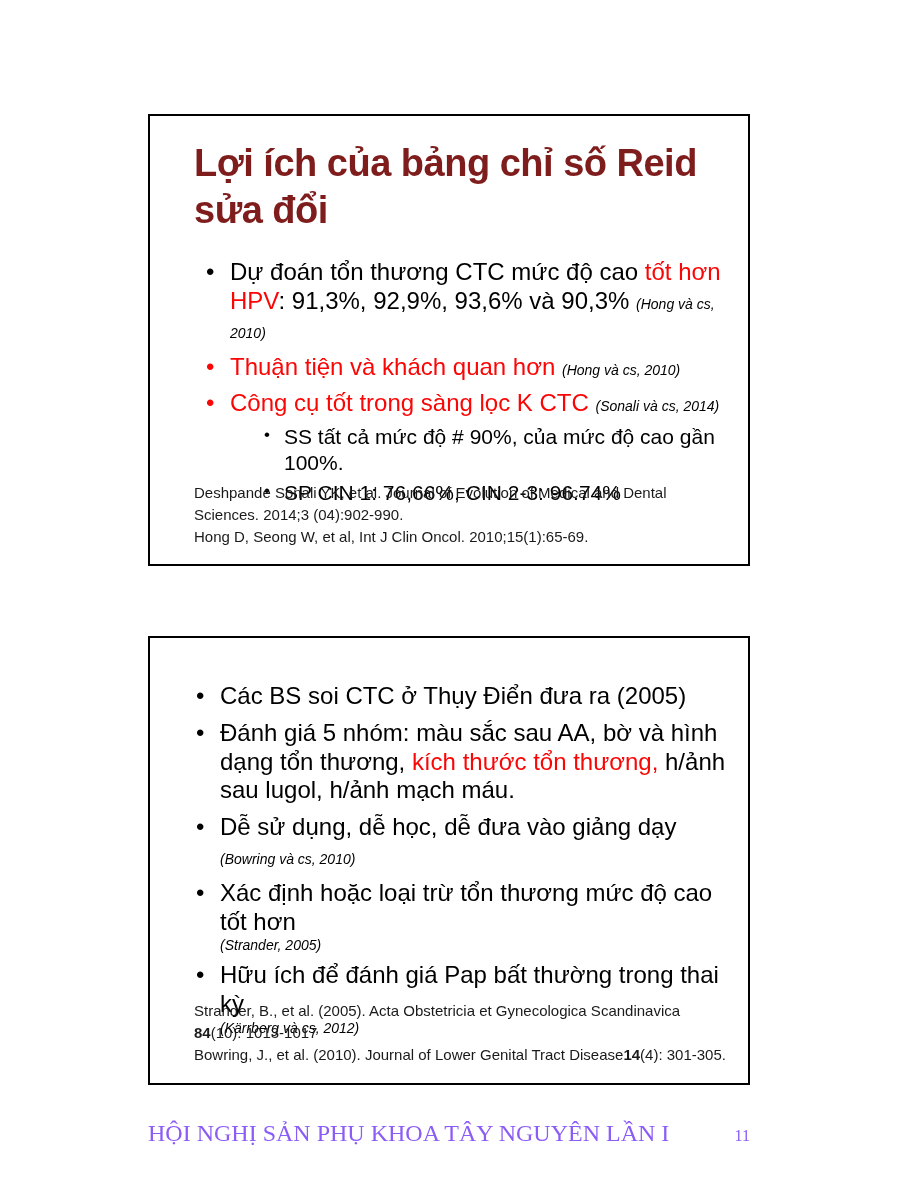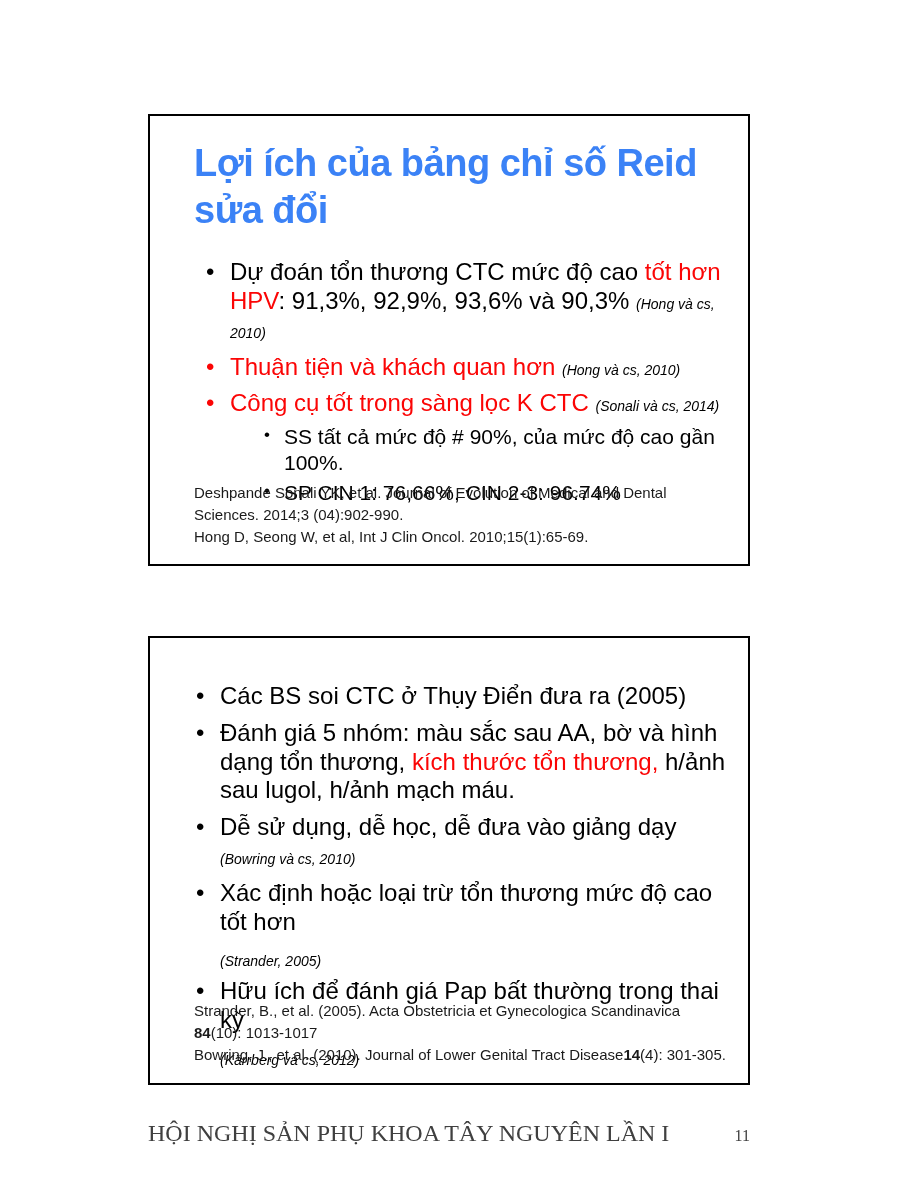--- a/index.html
+++ b/index.html
@@ -14,21 +14,21 @@
     position:absolute;
     left:148px;
     width:602px;
     background:#fff;
     border:2px solid #000;
   }
   #slide1 { top:114px; height:452px; }
   #slide2 { top:636px; height:449px; }
 
   .slide-title {
-    color:#3b82f6;
+    color:#7f1d1d;
     font-weight:bold;
     font-size:38px;
     line-height:1.24;
     margin:24px 40px 0 44px;
     letter-spacing:-0.5px;
   }
   #slide2 .slide-title { margin-top:44px; }
 
   .bullets {
     margin:24px 18px 0 54px;
@@ -47,21 +47,21 @@
     font-style:italic;
     font-weight:normal;
     color:#000;
     letter-spacing:0;
   }
   .cite-line {
     font-size:14px;
     font-style:italic;
     line-height:1.15;
     color:#000;
-    margin-top:17px;
+    margin-top:1px;
   }
 
   .subbullets { margin:6px 0 0 34px; font-size:21px; line-height:1.25; }
   .sb { position:relative; padding-left:20px; margin-bottom:3px; }
   .sb > .dot { position:absolute; left:0; top:0; font-size:17px; }
 
   .refs {
     position:absolute;
     left:44px;
     right:20px;
@@ -77,21 +77,21 @@
   .page-footer {
     position:absolute;
     left:148px;
     top:1120px;
     width:602px;
     display:flex;
     justify-content:space-between;
     align-items:baseline;
     font-family:"Liberation Serif","DejaVu Serif",serif;
     font-size:24px;
-    color:#404040;
+    color:#8b5cf6;
   }
   .page-number { font-size:16px; }
 </style>
 </head>
 <body>
 
 <div class="slide" id="slide1">
   <div class="slide-title">
     <div>Lợi ích của bảng chỉ số Reid</div>
     <div>sửa đổi</div>

